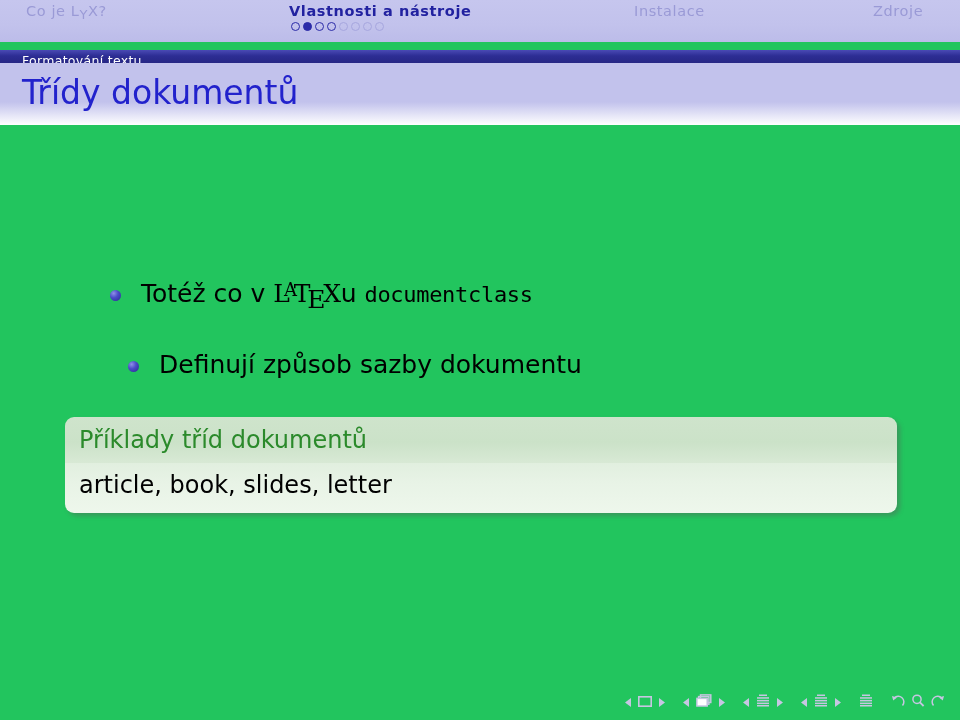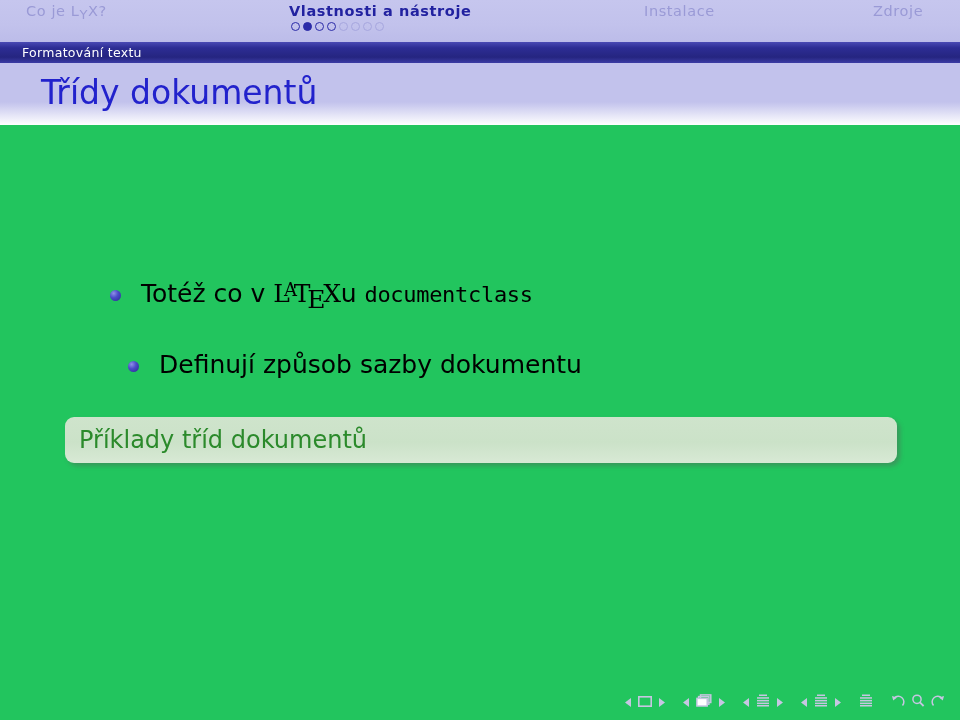--- a/index.html
+++ b/index.html
@@ -37,21 +37,21 @@
     top: 3px;
     font-size: 14.5px;
     letter-spacing: 0.6px;
     white-space: nowrap;
     font-family: "DejaVu Sans", sans-serif;
   }
   .nav-tab.inactive { color: #9a9ad6; }
   .nav-tab.active { color: #2222a0; font-weight: bold; }
   #tab0 { left: 26px; }
   #tab1 { left: 289px; }
-  #tab2 { left: 634px; margin-left: 10px; }
+  #tab2 { left: 634px; }
   #tab3 { left: 873px; }
 
   .lyx-logo { display: inline-block; }
   .lyx-logo .sub-y {
     display: inline-block;
     position: relative;
     top: 3px;
     font-size: 13px;
   }
 
@@ -68,21 +68,21 @@
     border-radius: 50%;
     box-sizing: border-box;
   }
   .dot.visited { border: 1.6px solid #2b2ba8; background: transparent; }
   .dot.current { border: 1.6px solid #2b2ba8; background: #2b2ba8; }
   .dot.future  { border: 1.6px solid #a6a6de; background: transparent; }
 
   
   .sectionbar {
     position: absolute;
-    left: 0; top: 42px;
+    left: 0; top: 50px;
     width: 960px;
     height: 21px;
     background: linear-gradient(to bottom, #4a4ab4 0%, #2d2d94 28%, #252580 72%, #3b3ba4 100%);
   }
   .sectionbar .label {
     position: absolute;
     left: 22px;
     top: 3px;
     font-size: 12.5px;
     color: #ffffff;
@@ -99,21 +99,20 @@
     background: linear-gradient(to bottom, #c2c2ec 0%, #c2c2ec 63%, #ffffff 100%);
   }
   .frametitle {
     position: absolute;
     left: 22px;
     top: 73px;
     font-size: 33px;
     color: #2222cc;
     white-space: nowrap;
     font-family: "DejaVu Sans", sans-serif;
-    margin-left: 19px;
   }
 
   
   .body {
     position: absolute;
     left: 0;
     top: 125px;
     width: 960px;
     height: 560px;
   }
@@ -279,20 +278,21 @@
 
       <div class="item" id="item1">
         <span class="bullet"></span>
         <span class="text">Definují způsob sazby dokumentu</span>
       </div>
 
     </div>
 
     <div class="block">
       <div class="block-title">Příklady tříd dokumentů</div>
+      <div class="block-body">article, book, slides, letter</div>
     </div>
 
   </div>
 
   <div class="navsymbols">
 
     <div class="nsgroup">
       <span class="nsicon tri">
         <svg width="7" height="9" viewBox="0 0 7 9">
             <polygon points="6,0 6,9 0,4.5" fill="#c6c6e2"></polygon>

